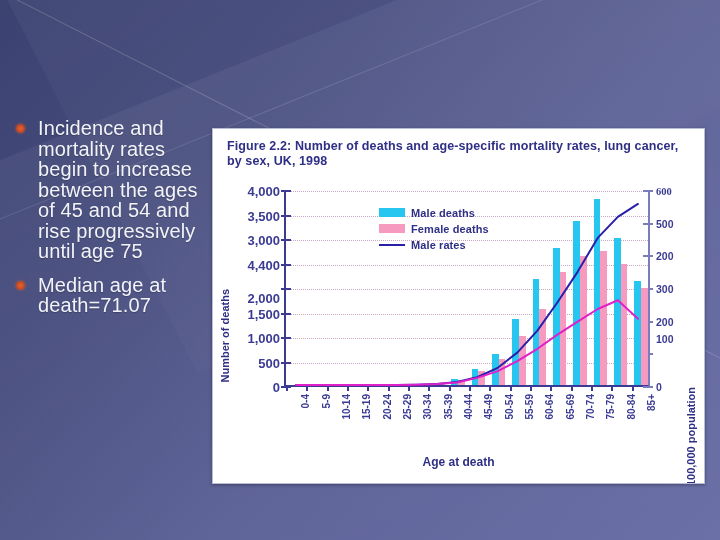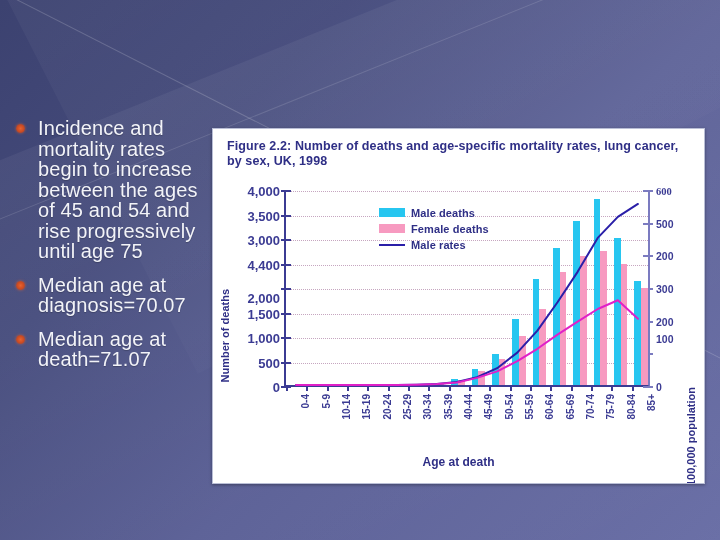--- a/index.html
+++ b/index.html
@@ -143,24 +143,20 @@
   <div class="wedge-a"></div>
   <div class="wedge-b"></div>
   <div class="hairline"></div>
   <div class="hairline2"></div>
 
 
   <div id="bullets">
     <div class="bullet">
       <span class="bdot"></span>
       <span>Incidence and mortality rates begin to increase between the ages of 45 and 54 and rise progressively until age 75</span>
-    </div>
-    <div class="bullet">
-      <span class="bdot"></span>
-      <span>Median age at diagnosis=70.07</span>
     </div>
     <div class="bullet">
       <span class="bdot"></span>
       <span>Median age at death=71.07</span>
     </div>
   </div>
 
   <div id="chart-panel">
     <div id="fig-title">Figure 2.2: Number of deaths and age-specific mortality rates, lung cancer, by sex, UK, 1998</div>
 

